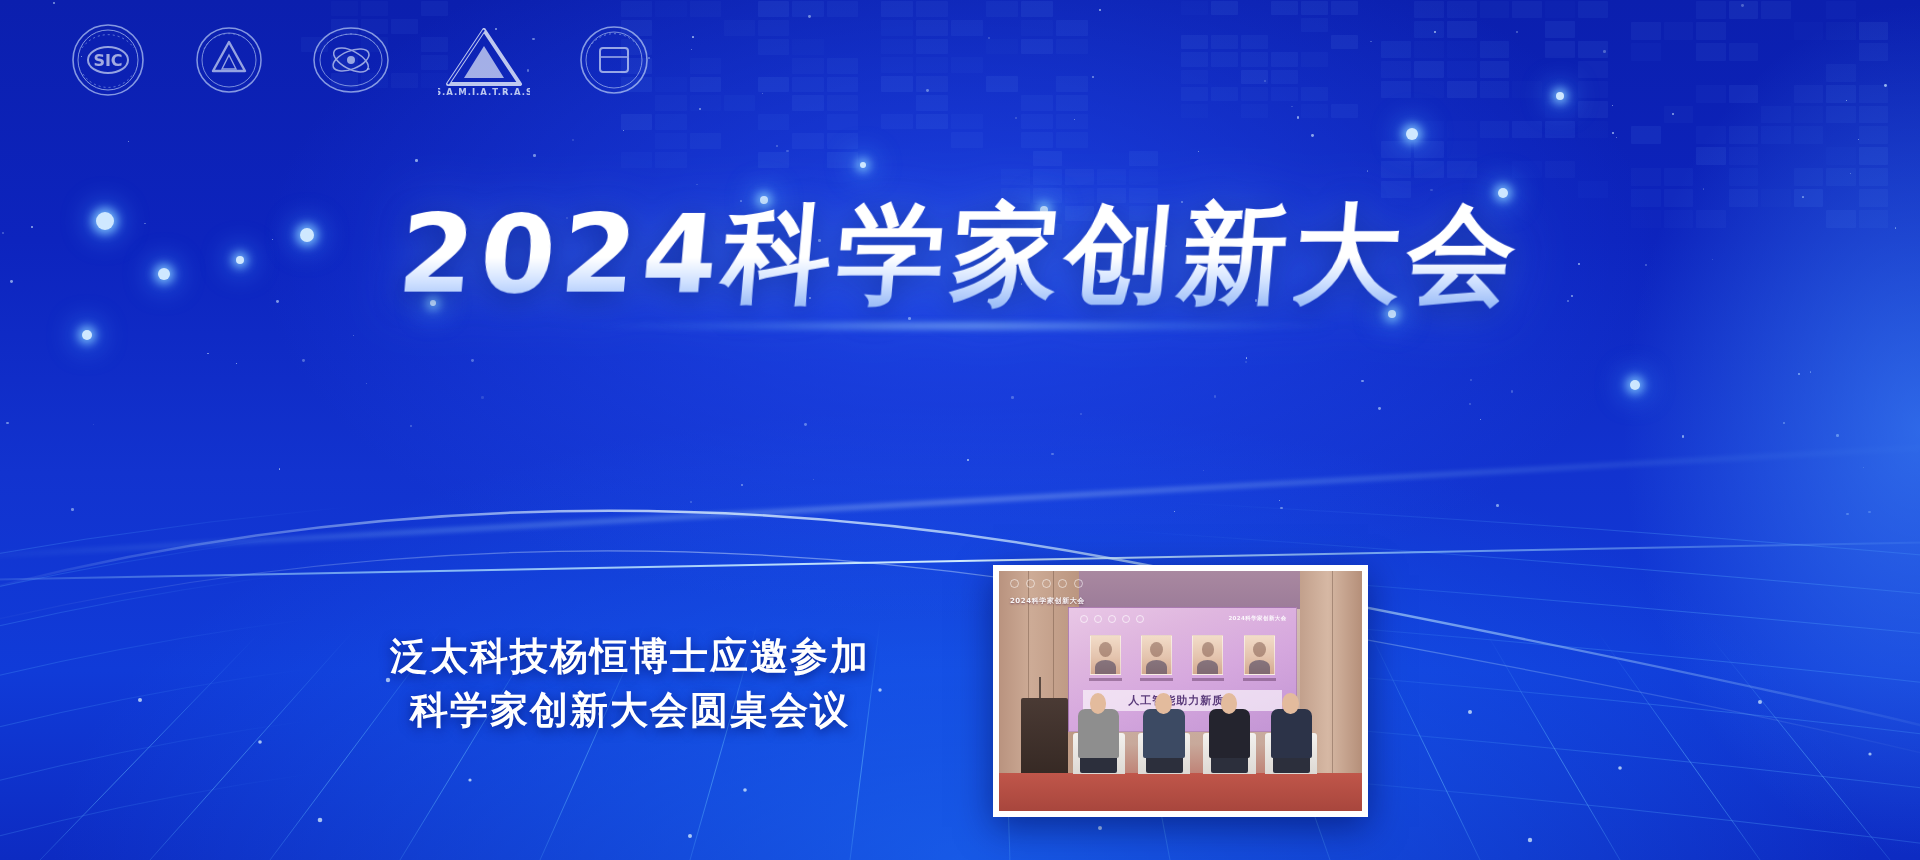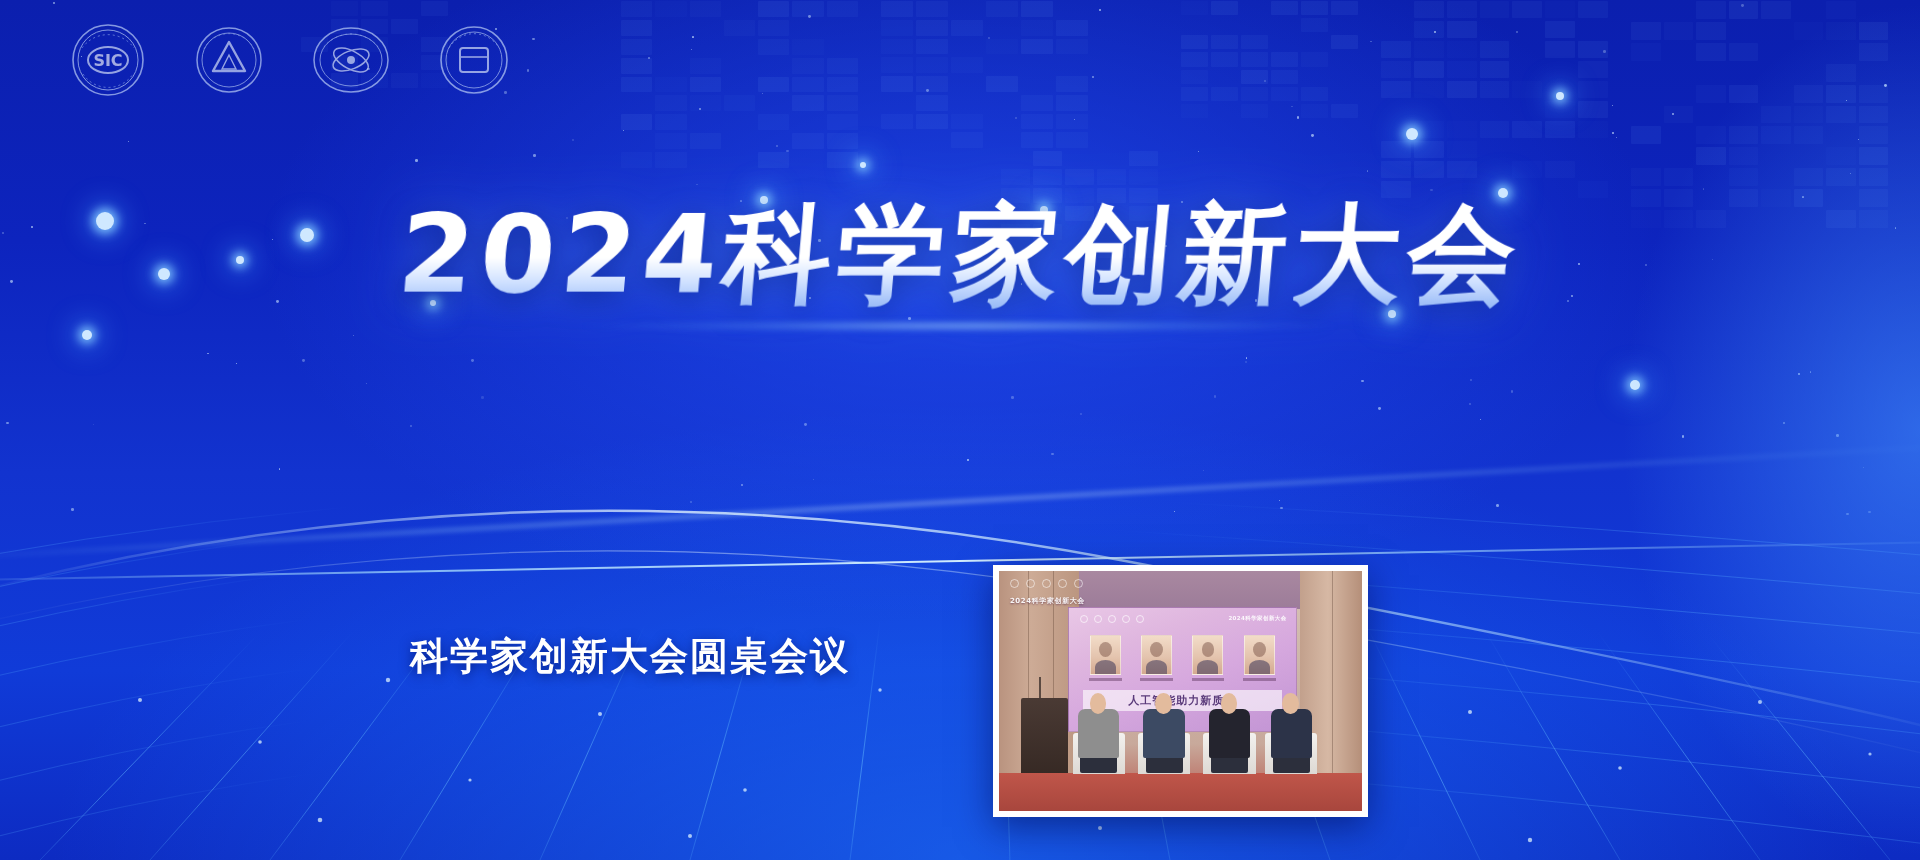--- a/index.html
+++ b/index.html
@@ -657,20 +657,28 @@
       <svg width="78" height="70" viewBox="0 0 78 70">
         <ellipse cx="39" cy="35" rx="37" ry="32" fill="none" stroke="#cfe2ff" stroke-width="1.5"></ellipse>
         <ellipse cx="39" cy="35" rx="31" ry="26" fill="none" stroke="#cfe2ff" stroke-width="0.9"></ellipse>
         <ellipse cx="39" cy="35" rx="19" ry="9" fill="none" stroke="#eaf3ff" stroke-width="1.5" transform="rotate(-22 39 35)"></ellipse>
         <ellipse cx="39" cy="35" rx="19" ry="9" fill="none" stroke="#eaf3ff" stroke-width="1.5" transform="rotate(28 39 35)"></ellipse>
         <circle cx="39" cy="35" r="4" fill="#eaf3ff"></circle>
         <path d="M12 22 A32 28 0 0 1 66 22" fill="none" stroke="#bdd8ff" stroke-width="0.8" stroke-dasharray="2 3"></path>
       </svg>
     </div>
 
+    <div class="logo" style="opacity:.78;">
+      <svg width="92" height="76" viewBox="0 0 92 76">
+        <path d="M46 8 L82 62 L10 62 Z" fill="none" stroke="#f0f6ff" stroke-width="4" stroke-linejoin="round"></path>
+        <path d="M46 24 L66 56 L26 56 Z" fill="#f0f6ff" opacity="0.85"></path>
+        <path d="M46 8 L10 62" stroke="#0d24be" stroke-width="2"></path>
+        <text x="46" y="73" text-anchor="middle" font-family="DejaVu Sans, sans-serif" font-size="8.5" font-weight="bold" letter-spacing="1" fill="#eaf3ff">S.A.M.I.A.T.R.A.S</text>
+      </svg>
+    </div>
 
     <div class="logo">
       <svg width="72" height="72" viewBox="0 0 72 72">
         <circle cx="36" cy="36" r="33" fill="none" stroke="#cfe2ff" stroke-width="1.6"></circle>
         <circle cx="36" cy="36" r="28" fill="none" stroke="#cfe2ff" stroke-width="0.9"></circle>
         <rect x="22" y="24" width="28" height="24" rx="3" fill="none" stroke="#eaf3ff" stroke-width="2"></rect>
         <path d="M22 33 H50" stroke="#eaf3ff" stroke-width="1.6"></path>
         <path d="M11 24 A29 29 0 0 1 61 24" fill="none" stroke="#bdd8ff" stroke-width="0.8" stroke-dasharray="2 3"></path>
       </svg>
     </div>
@@ -678,20 +686,21 @@
   </div>
 
   <div id="title-block">
     <div style="position:relative; display:inline-block;">
       <h1 id="main-title">2024科学家创新大会</h1>
       <div id="title-underglow"></div>
     </div>
   </div>
 
   <div id="caption">
+    <div>泛太科技杨恒博士应邀参加</div>
     <div>科学家创新大会圆桌会议</div>
   </div>
 
   <div id="photo-frame">
     <div id="photo">
       <div class="ceiling"></div>
       <div class="wall-l"></div>
       <div class="wall-r"></div>
       <div class="wall-seam" style="left:8%"></div>
       <div class="wall-seam" style="left:15%"></div>

